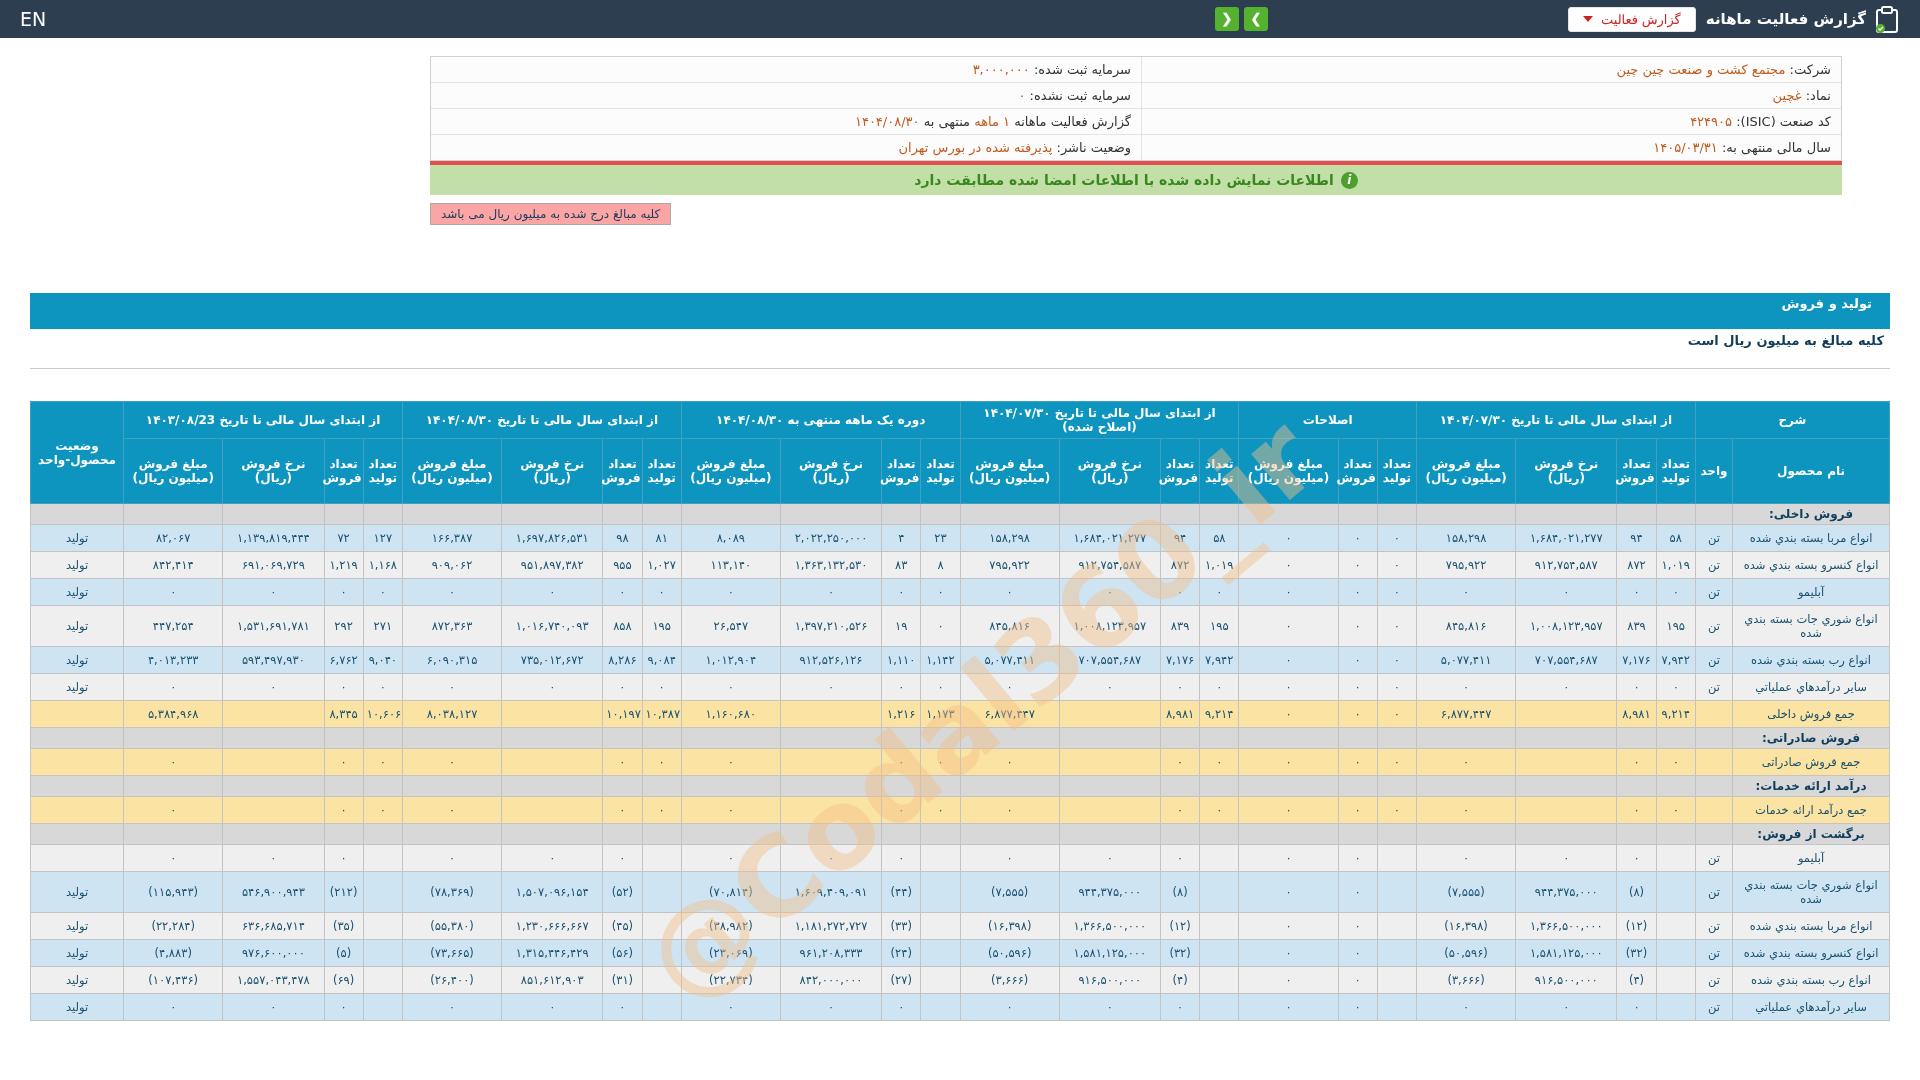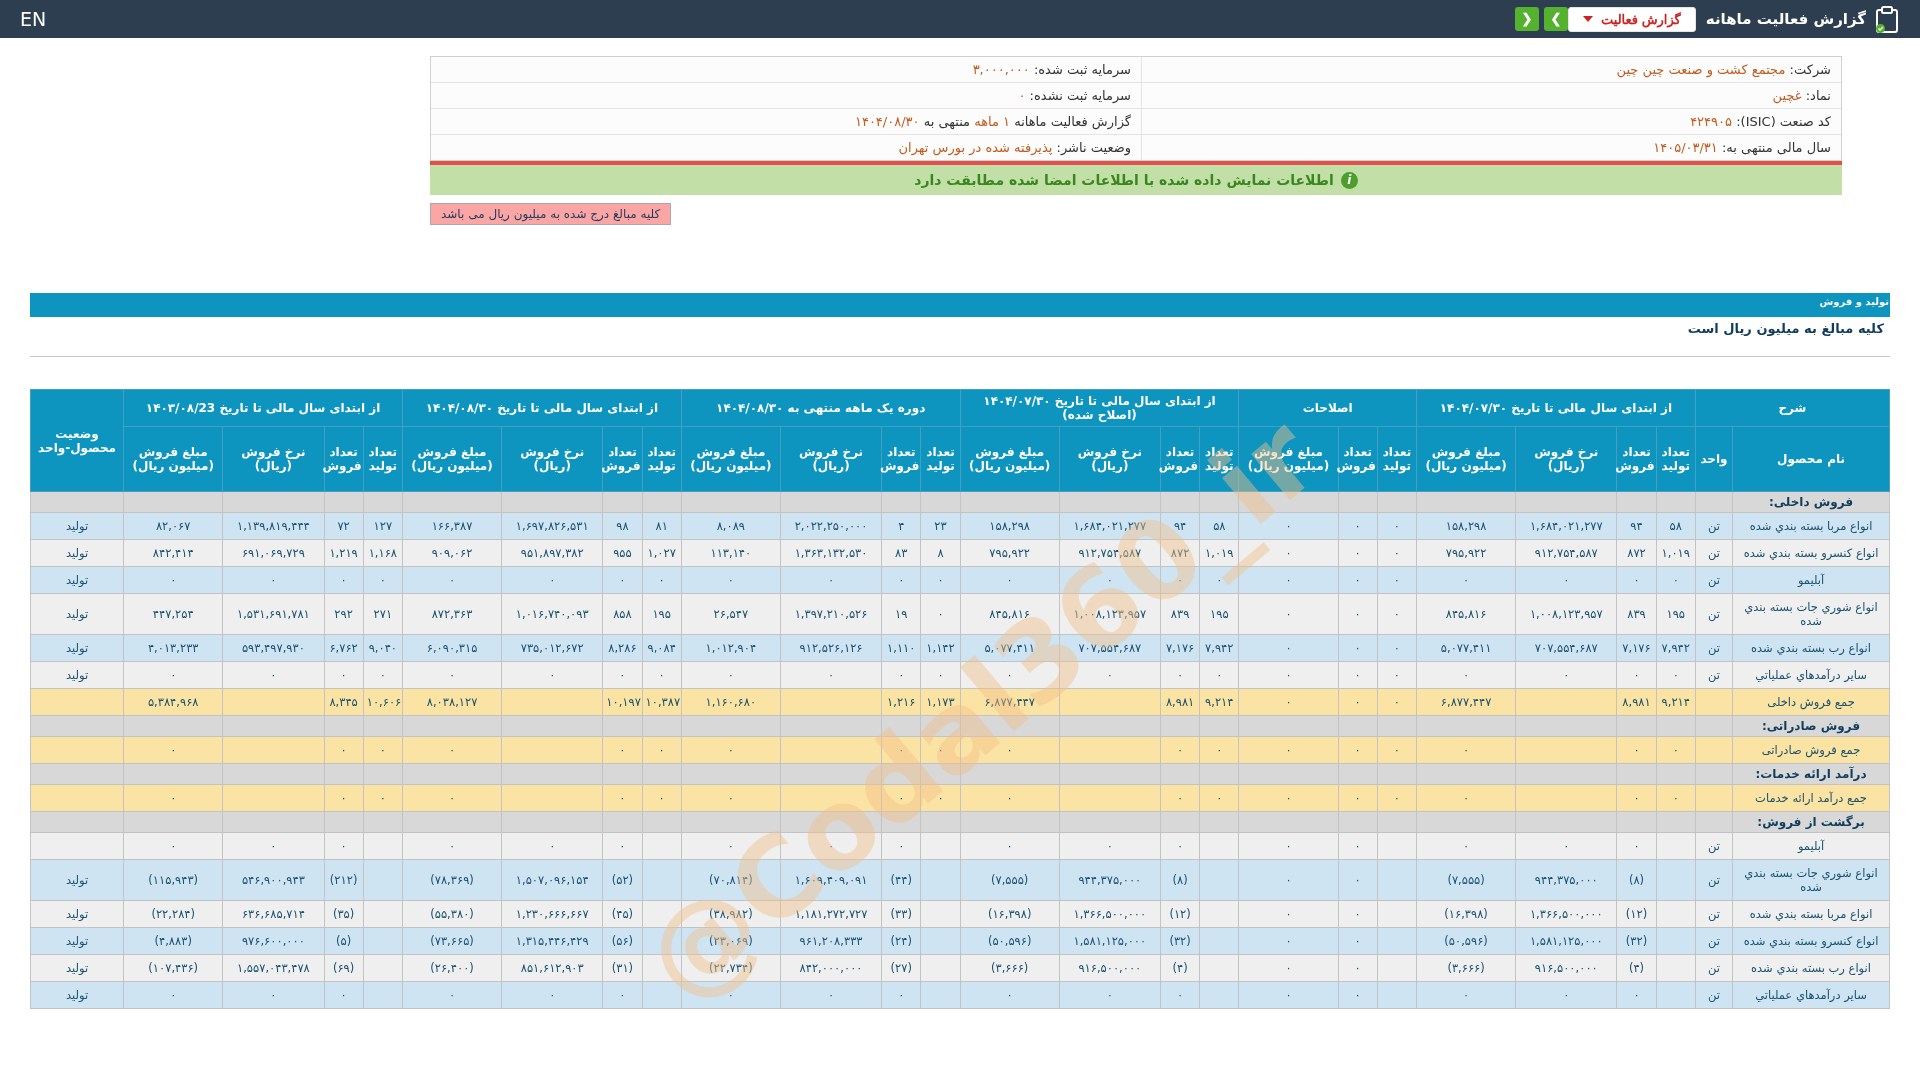--- a/index.html
+++ b/index.html
@@ -5,22 +5,22 @@
   * { box-sizing: border-box; margin: 0; padding: 0; }
   html, body { width: 1920px; height: 1080px; overflow: hidden; background: #fff;
     font-family: "DejaVu Sans", sans-serif; }
 
   
   .topbar { height: 38px; background: #2d3e50; display: flex; align-items: center;
     padding: 0 20px; direction: rtl; }
   .clip-icon { width: 26px; height: 27px; position: relative; margin-left: 8px; flex: 0 0 auto; }
   .topbar-title { color: #fff; font-size: 15px; font-weight: 700; margin-left: 10px; }
   .report-btn { background: #fff; border: 1px solid #e6e6e6; border-radius: 3px;
-    color: #cc2222; font-size: 13px; font-weight: 700; padding: 4px 14px;
-    display: inline-flex; align-items: center; gap: 8px; cursor: pointer; }
+    color: #cc2222; font-size: 13px; font-weight: 400; padding: 4px 14px;
+    display: inline-flex; align-items: center; gap: 8px; cursor: pointer; margin-left: 300px; }
   .caret { width: 0; height: 0; border-left: 5px solid transparent; border-right: 5px solid transparent;
     border-top: 6px solid #cc2222; display: inline-block; }
   .nav-group { display: flex; gap: 5px; }
   .nav-btn { width: 24px; height: 24px; background: #55b22e; color: #fff; border: none;
     border-radius: 3px; font-size: 13px; font-weight: 700; line-height: 22px; cursor: pointer; }
   .spacer { flex: 1; }
   .en-link { color: #fff; font-size: 19px; text-decoration: none; cursor: pointer; }
 
   
   .info-wrap { width: 1412px; margin: 18px 78px 0 430px; border: 1px solid #d0d0d0; background: #fcfcfc; }
@@ -36,22 +36,22 @@
     display: flex; align-items: center; justify-content: center; gap: 7px;
     color: #39871e; font-size: 14px; font-weight: 700; }
   .info-icon { width: 17px; height: 17px; border-radius: 50%; background: #4d9e2d; color: #fff;
     font-size: 12px; font-weight: 700; text-align: center; line-height: 17px; font-style: italic; }
   .note-row { width: 1412px; margin: 8px 78px 0 430px; text-align: left; }
   .amounts-note { display: inline-block; border: 1px solid #a9a9a9; background: #fca5a5;
     padding: 3px 10px; font-size: 12px; color: #1b3c5c; }
 
   
   .main { width: 1860px; margin: 68px 30px 0 30px; position: relative; }
-  .blue-bar { height: 24px; background: #0d95c0; color: #fff; font-size: 10px; font-weight: 700;
-    padding: 3px 1px 0 0; }
+  .blue-bar { height: 36px; background: #0d95c0; color: #fff; font-size: 13px; font-weight: 700;
+    padding: 3px 18px 0 0; }
   .units-note { height: 40px; background: #fff; border-bottom: 1px solid #c9c9c9;
     color: #123c5c; font-size: 13px; font-weight: 700; padding: 4px 6px 0 0; }
 
   table.prod { width: 1860px; margin-top: 32px; border-collapse: collapse; table-layout: fixed; }
   .col-name { width: 152px; } .col-unit { width: 36px; } .col-n { width: 38px; }
   .col-r { width: 98px; } .col-m { width: 96px; } .col-st { width: 90px; }
   table.prod th { background: #0d95c0; color: #fff; border: 1px solid #43a0c2;
     font-size: 12px; font-weight: 700; padding: 4px 2px; text-align: center; }
   table.prod thead tr.sub th { padding: 18px 1px; }
   table.prod td { border: 1px solid #c3c3c3; padding: 6px 3px; font-size: 11.5px;

